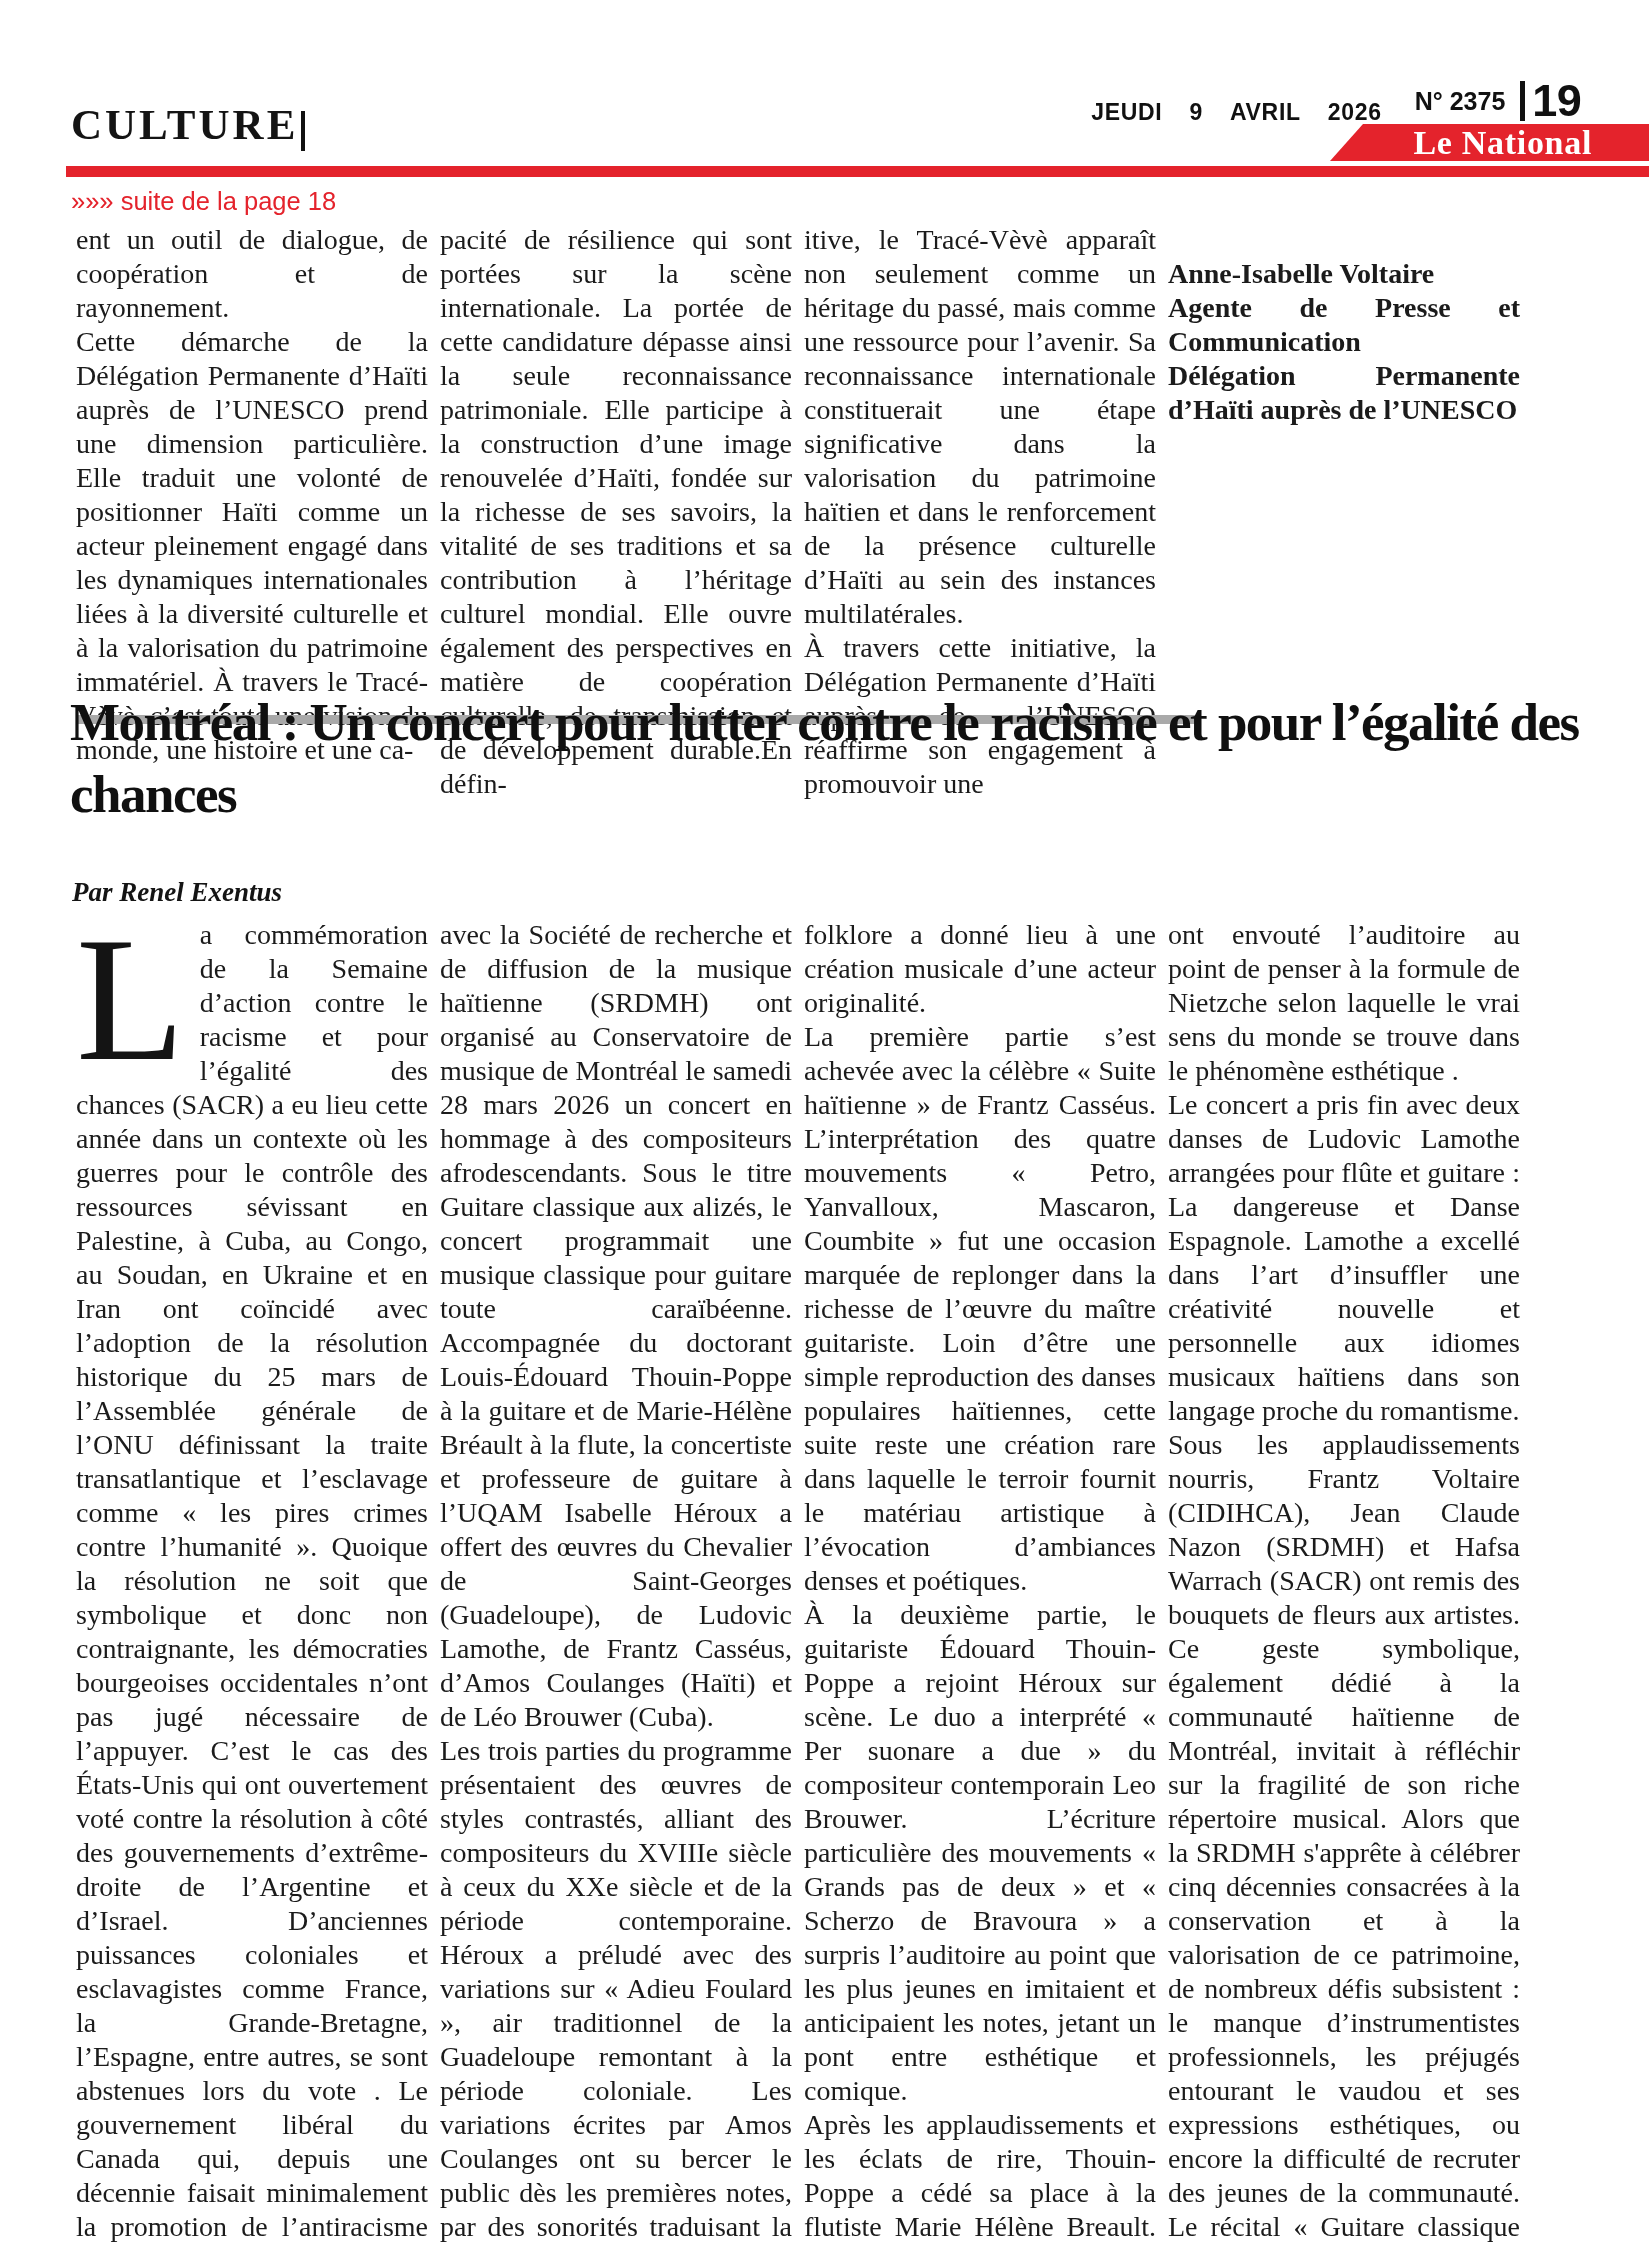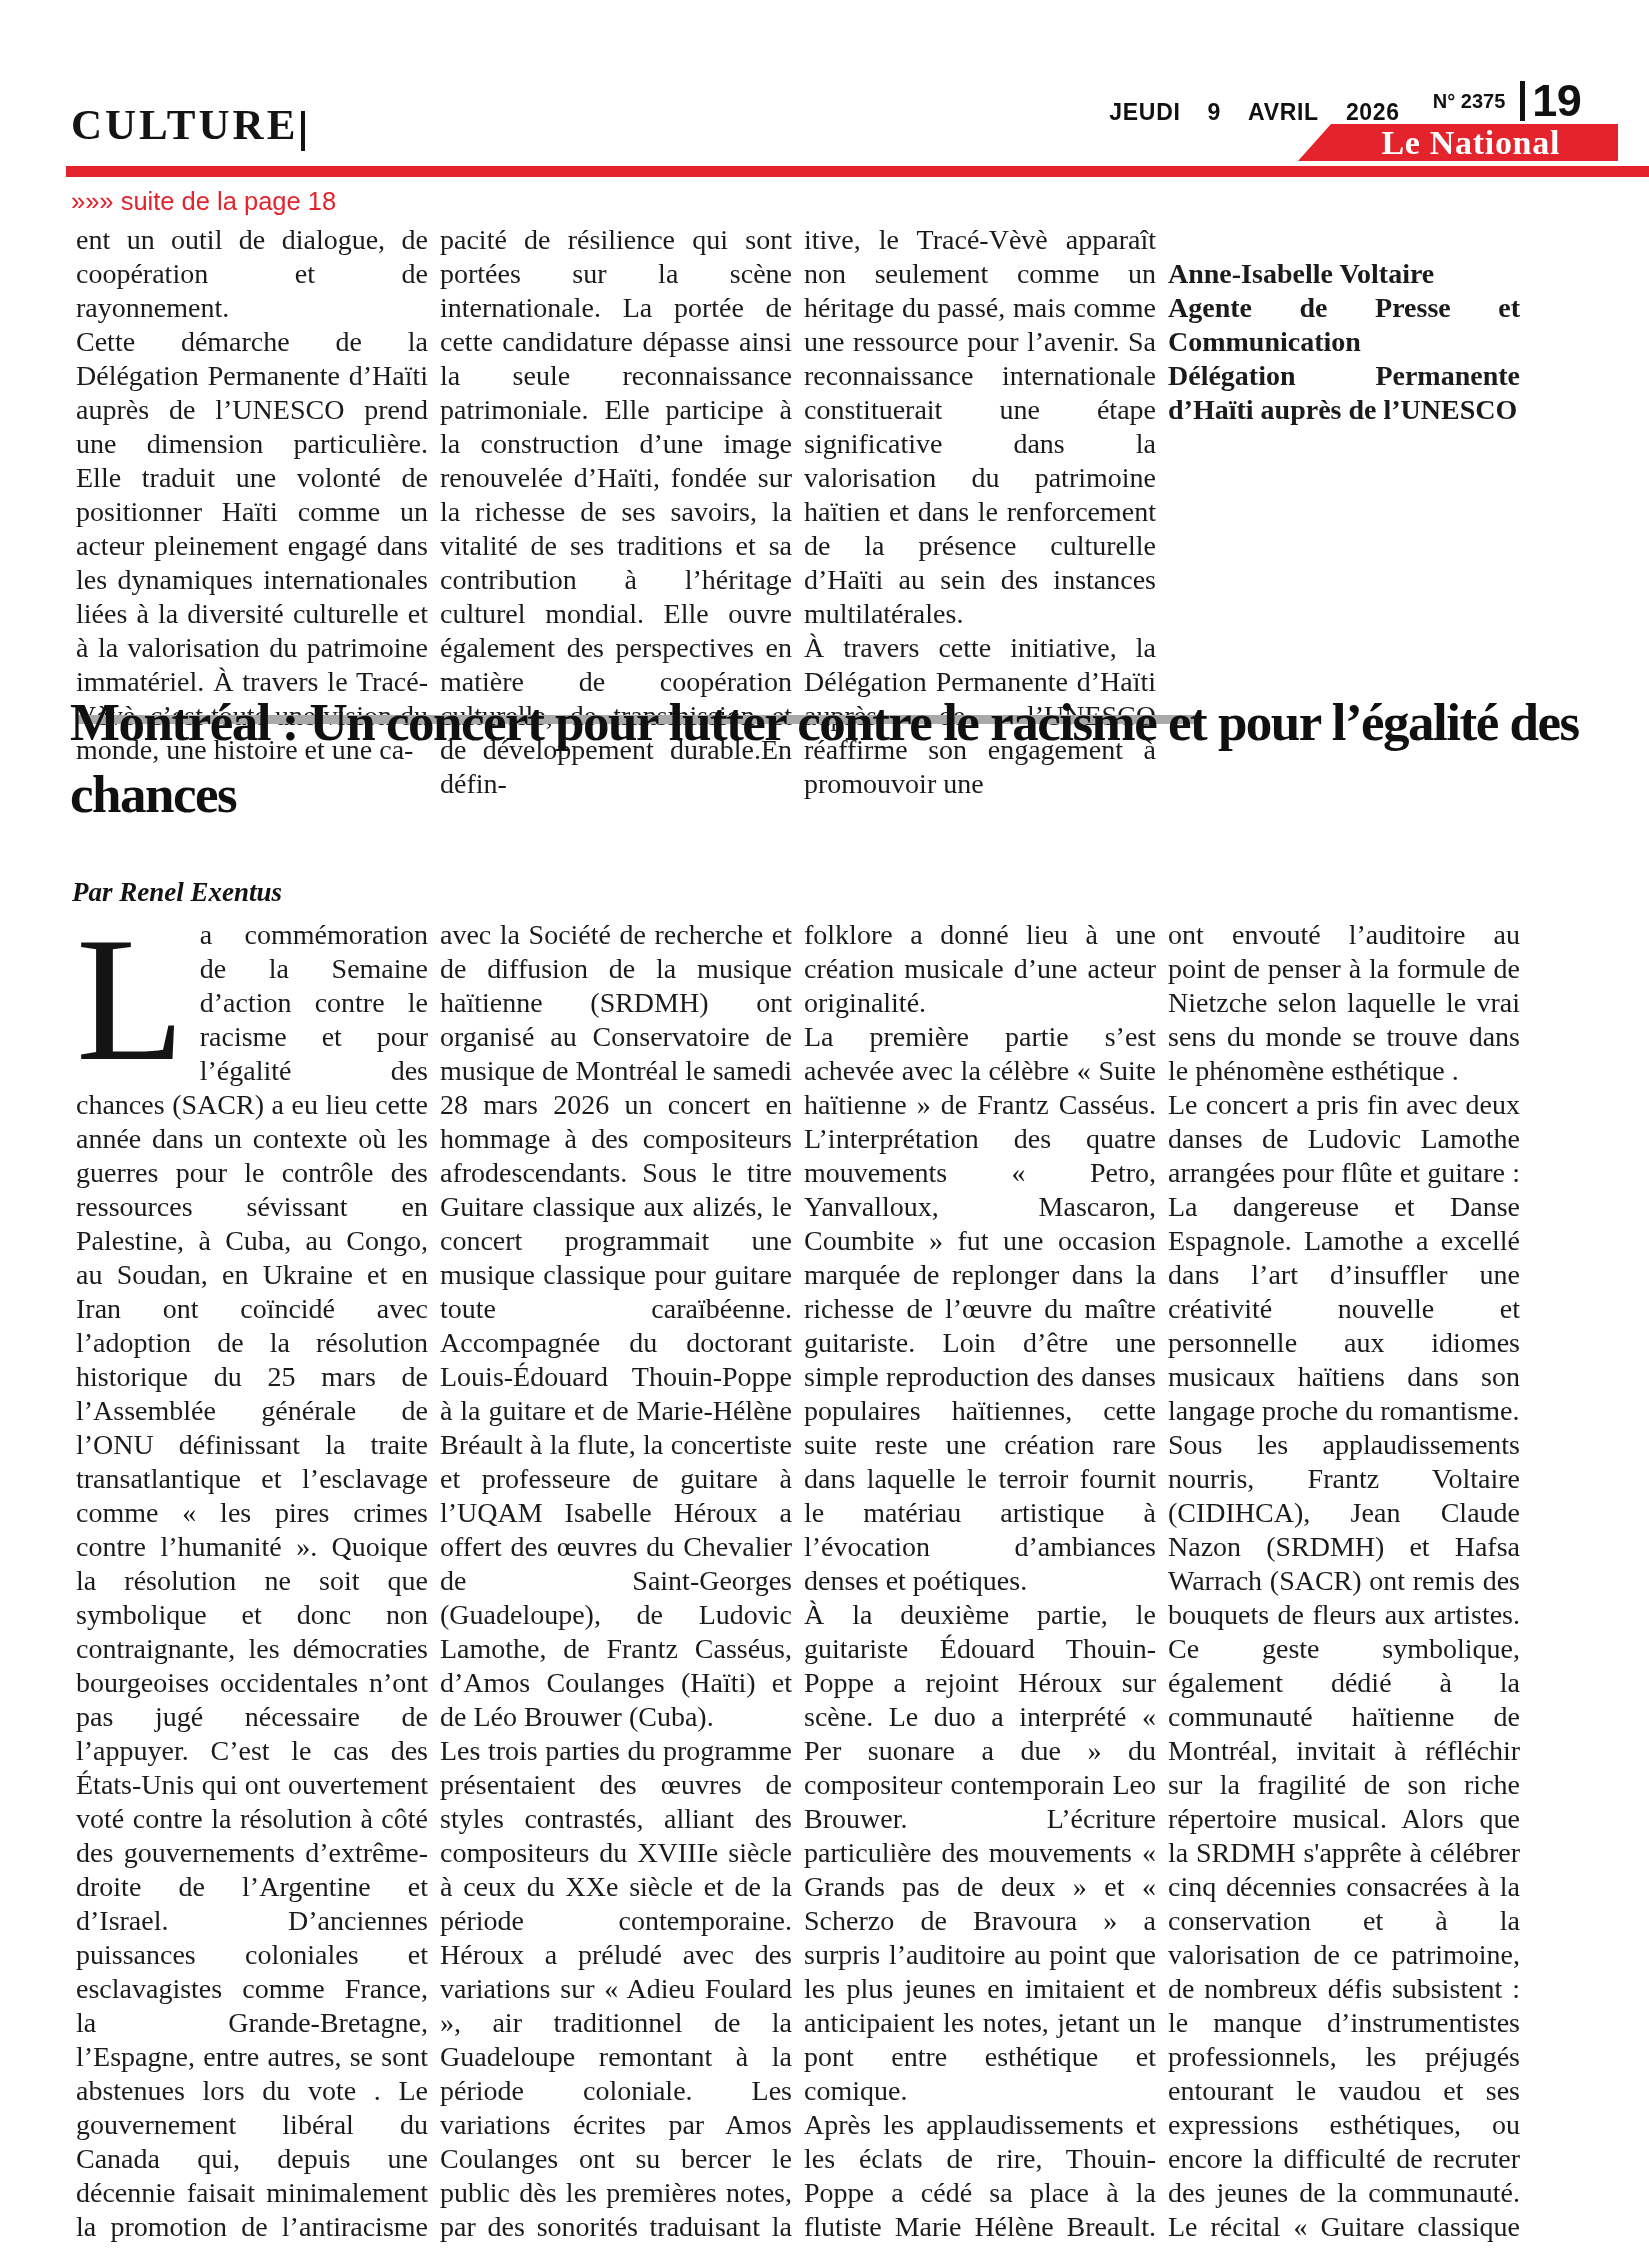--- a/index.html
+++ b/index.html
@@ -9,34 +9,34 @@
     font-family:"Liberation Serif", serif;
     overflow:hidden;
   }
   
   .dateline {
     position:absolute; top:75px; right:69px;
     display:flex; align-items:center;
     font-family:"Liberation Sans", sans-serif; font-weight:bold; color:#111;
   }
   .dateline .d  { font-size:23px; margin-left:27px; letter-spacing:0.7px;margin-top:22px; }
-  .dateline .issue { font-size:20px; margin-left:33px; }
+  .dateline .issue { font-size:25px; margin-left:33px; }
   .dateline .pgbar { width:4.5px; height:40px; background:#111; margin-left:15px; }
   .dateline .pg { font-size:45px; margin-left:7.5px; letter-spacing:-0.7px; }
 
   .section-title {
     position:absolute; left:71px; top:100px;
     font-size:43px; font-weight:bold; letter-spacing:3px; color:#141414;
   }
   .header-vbar { position:absolute; left:301px; top:111px; width:3.7px; height:40px; background:#111; }
 
   .red-rule { position:absolute; left:66px; right:0; top:166px; height:11.2px; background:var(--red,#e4232c); }
 
   .brandbox {
-    position:absolute; left:1298px; top:124px; width:320px; height:37px;
+    position:absolute; left:1330px; top:124px; width:320px; height:37px;
     background:var(--red,#e4232c);
     clip-path:polygon(33px 0, 100% 0, 100% 100%, 0 100%);
     display:flex; align-items:center; justify-content:center;
     box-sizing:border-box; padding-left:25.5px;
   }
   .brandbox span { color:#fff; font-weight:bold; font-size:34px; letter-spacing:0.7px; }
 
   .continuation {
     position:absolute; left:71px; top:187px;
     font-family:"Liberation Sans", sans-serif; font-size:25.5px; color:var(--red,#e4232c);

